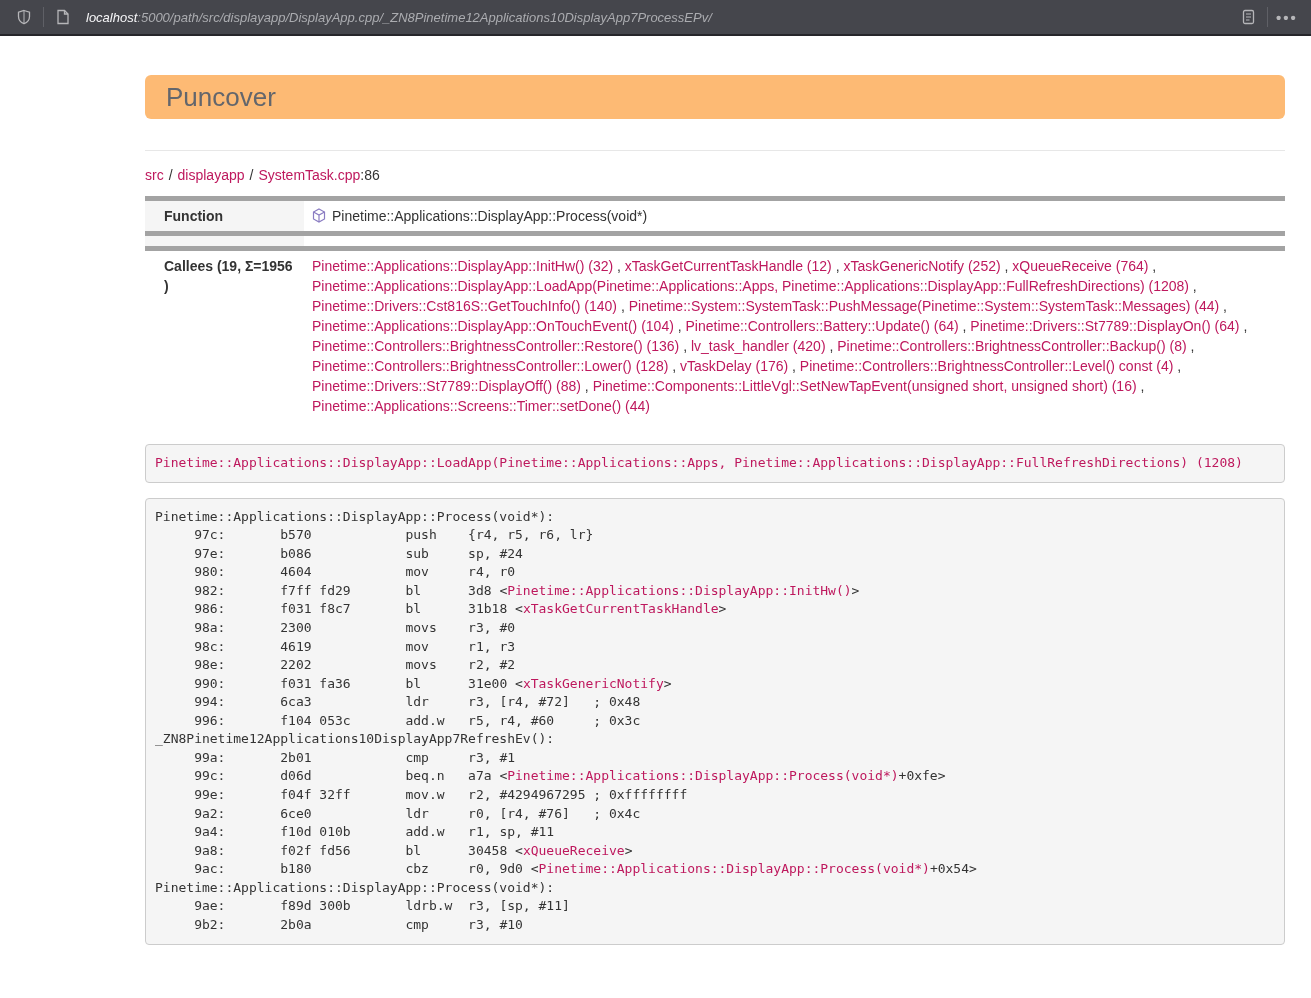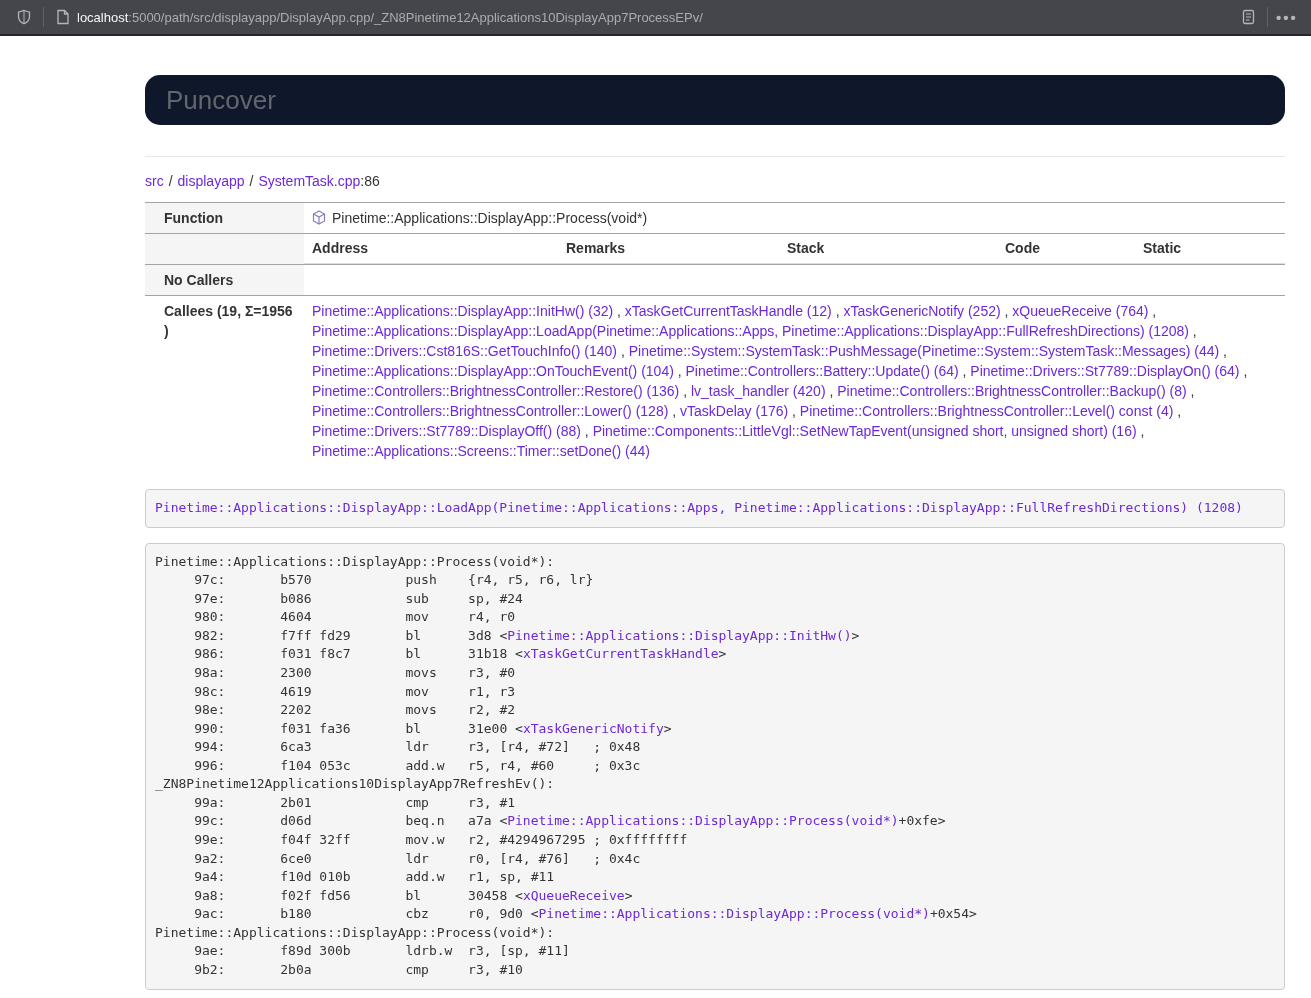--- a/index.html
+++ b/index.html
@@ -5,38 +5,38 @@
   * { margin:0; padding:0; box-sizing:border-box; }
   html,body { width:1311px; height:998px; overflow:hidden; background:#fff;
     font-family:"Liberation Sans",sans-serif; font-size:14px; color:#333; }
 
   
   .toolbar { height:36px; background:#45464c; border-bottom:2px solid #26262a;
     display:flex; align-items:center; padding:0 10px; }
   .tb-btn { width:28px; height:26px; display:flex; align-items:center; justify-content:center;
     border-radius:3px; flex:0 0 auto; }
   .tb-sep { width:1px; height:20px; background:#5f6066; margin:0 5px; flex:0 0 auto; }
-  .url-text { font-size:13px; color:#abacb0; white-space:nowrap; overflow:hidden;
-    flex:1 1 auto; }
+  .url-text { margin-left:9px; font-size:13px; color:#abacb0; white-space:nowrap; overflow:hidden;
+    flex:1 1 auto;font-style:italic; }
   .url-text b { color:#f8f8fa; font-weight:normal; }
   .dots { color:#b6b6b9; font-size:15px; letter-spacing:2px; font-weight:bold; }
 
   
   .container { width:1140px; margin-left:145px; }
-  .jumbotron { margin-top:39px; height:50px; background:#0f172a; border-radius:15px;
+  .jumbotron { margin-top:39px; height:44px; background:#fdba74; border-radius:6px;
     display:flex; align-items:center; padding-left:21px; }
   .brand { font-size:26px; color:#63666c; text-decoration:none; }
   hr.rule { border:none; border-top:1px solid #e7e7e7; margin-top:31px; }
   .crumbs { margin-top:16px; }
-  a.lnk { color:#6d28d9; text-decoration:none; cursor:pointer; }
+  a.lnk { color:#be185d; text-decoration:none; cursor:pointer; }
   .crumb-sep { color:#333; margin:0 5px; }
 
   
   table.fn { width:100%; border-collapse:collapse; margin-top:13px; }
-  table.fn > tbody > tr { border-top:1px solid #a3a3a3; }
+  table.fn > tbody > tr { border-top:5px solid #a3a3a3; }
   th.rowhead { width:159px; text-align:left; vertical-align:top; font-weight:bold;
     padding:5px 8px 5px 19px; line-height:20px; }
   .rh-gray { background:#f5f5f5; }
   td.main { padding:5px 8px; vertical-align:top; line-height:20px; }
   td.main.nopad { padding:0; }
   table.inner { width:100%; border-collapse:collapse; }
   table.inner th { text-align:left; font-weight:bold; padding:5px 8px; border-bottom:1px solid #ddd; line-height:19px; }
   table.inner td { padding:5px 8px; line-height:20px; }
   .c-addr{width:254px} .c-rem{width:221px} .c-stack{width:218px} .c-code{width:138px} .c-static{width:auto}
   .cube { vertical-align:-2px; margin-right:6px; }
@@ -100,34 +100,23 @@
             <path d="M7 1 L12.5 4 V11 L7 14 L1.5 11 V4 Z"></path>
             <path d="M1.5 4 L7 7 L12.5 4 M7 7 V14"></path>
           </svg><span>Pinetime::Applications::DisplayApp::Process(void*)</span>
         </td>
       </tr>
       <tr>
         <th class="rowhead rh-gray"></th>
         <td class="main nopad">
           <table class="inner">
             <tbody>
-            <tr>
-              <th class="c-addr">Address</th>
-              <th class="c-rem">Remarks</th>
-              <th class="c-stack">Stack</th>
-              <th class="c-code">Code</th>
-              <th class="c-static">Static</th>
-            </tr>
             </tbody>
           </table>
         </td>
-      </tr>
-      <tr>
-        <th class="rowhead rh-gray">No Callers</th>
-        <td class="main"></td>
       </tr>
       <tr>
         <th class="rowhead">Callees (19, Σ=1956 )</th>
         <td class="main"><a class="lnk">Pinetime::Applications::DisplayApp::InitHw() (32)</a><span> , </span><a class="lnk">xTaskGetCurrentTaskHandle (12)</a><span> , </span><a class="lnk">xTaskGenericNotify (252)</a><span> , </span><a class="lnk">xQueueReceive (764)</a><span> , </span><a class="lnk">Pinetime::Applications::DisplayApp::LoadApp(Pinetime::Applications::Apps, Pinetime::Applications::DisplayApp::FullRefreshDirections) (1208)</a><span> , </span><a class="lnk">Pinetime::Drivers::Cst816S::GetTouchInfo() (140)</a><span> , </span><a class="lnk">Pinetime::System::SystemTask::PushMessage(Pinetime::System::SystemTask::Messages) (44)</a><span> , </span><a class="lnk">Pinetime::Applications::DisplayApp::OnTouchEvent() (104)</a><span> , </span><a class="lnk">Pinetime::Controllers::Battery::Update() (64)</a><span> , </span><a class="lnk">Pinetime::Drivers::St7789::DisplayOn() (64)</a><span> , </span><a class="lnk">Pinetime::Controllers::BrightnessController::Restore() (136)</a><span> , </span><a class="lnk">lv_task_handler (420)</a><span> , </span><a class="lnk">Pinetime::Controllers::BrightnessController::Backup() (8)</a><span> , </span><a class="lnk">Pinetime::Controllers::BrightnessController::Lower() (128)</a><span> , </span><a class="lnk">vTaskDelay (176)</a><span> , </span><a class="lnk">Pinetime::Controllers::BrightnessController::Level() const (4)</a><span> , </span><a class="lnk">Pinetime::Drivers::St7789::DisplayOff() (88)</a><span> , </span><a class="lnk">Pinetime::Components::LittleVgl::SetNewTapEvent(unsigned short, unsigned short) (16)</a><span> , </span><a class="lnk">Pinetime::Applications::Screens::Timer::setDone() (44)</a></td>
       </tr>
     </tbody>
   </table>
 
   <pre class="codebox hl"><a class="lnk">Pinetime::Applications::DisplayApp::LoadApp(Pinetime::Applications::Apps, Pinetime::Applications::DisplayApp::FullRefreshDirections) (1208)</a></pre>
 

